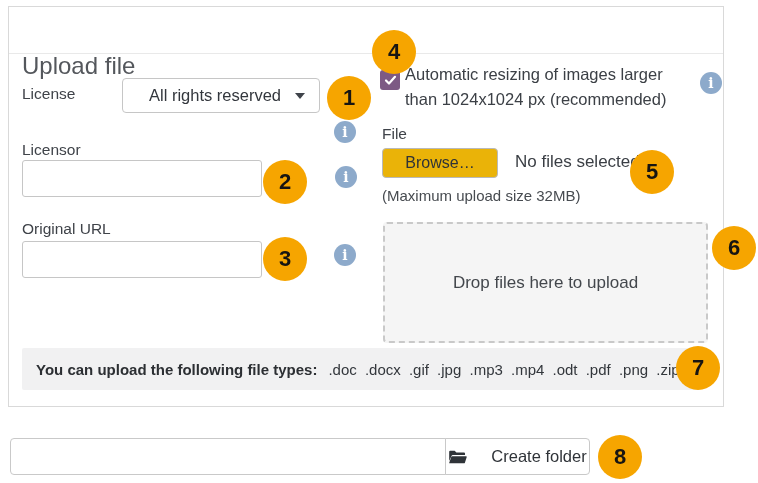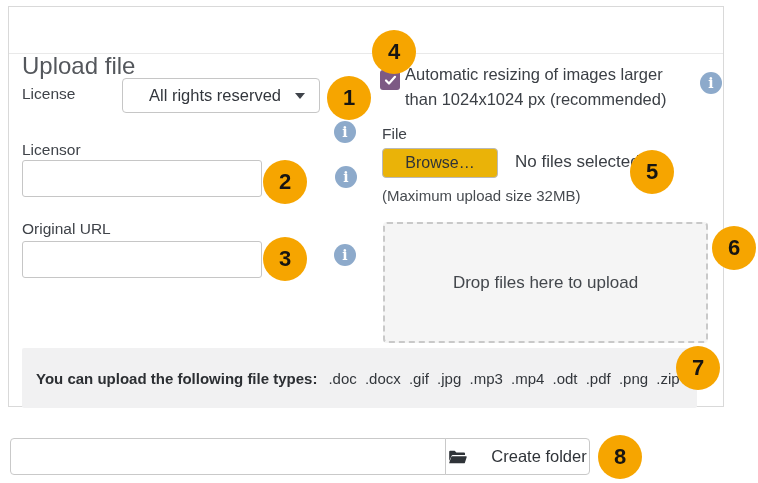--- a/index.html
+++ b/index.html
@@ -77,21 +77,21 @@
   
   .dropzone {
     left:383px; top:222px; width:325px; height:121px; background:#f5f5f5;
     border:2px dashed #c9c9c9; border-radius:4px;
     display:flex; align-items:center; justify-content:center;
   }
   .dropzone-text { font-size:17px; color:#43474c; }
 
   
   .types-bar {
-    left:22px; top:348px; width:675px; height:60px; background:#f1f1f2; border-radius:2px;
+    left:22px; top:348px; width:675px; height:42px; background:#f1f1f2; border-radius:2px;
     display:flex; align-items:center; padding-left:14px;
   }
   .types-intro { font-size:15px; font-weight:bold; color:#2c2f33; }
   .types-list { font-size:15px; color:#33373c; margin-left:11px; word-spacing:4px; }
 
   
   .folder-input {
     left:10px; top:438px; width:436px; height:37px; border-radius:4px 0 0 4px;
     border:1px solid #c9c9c9;
   }

